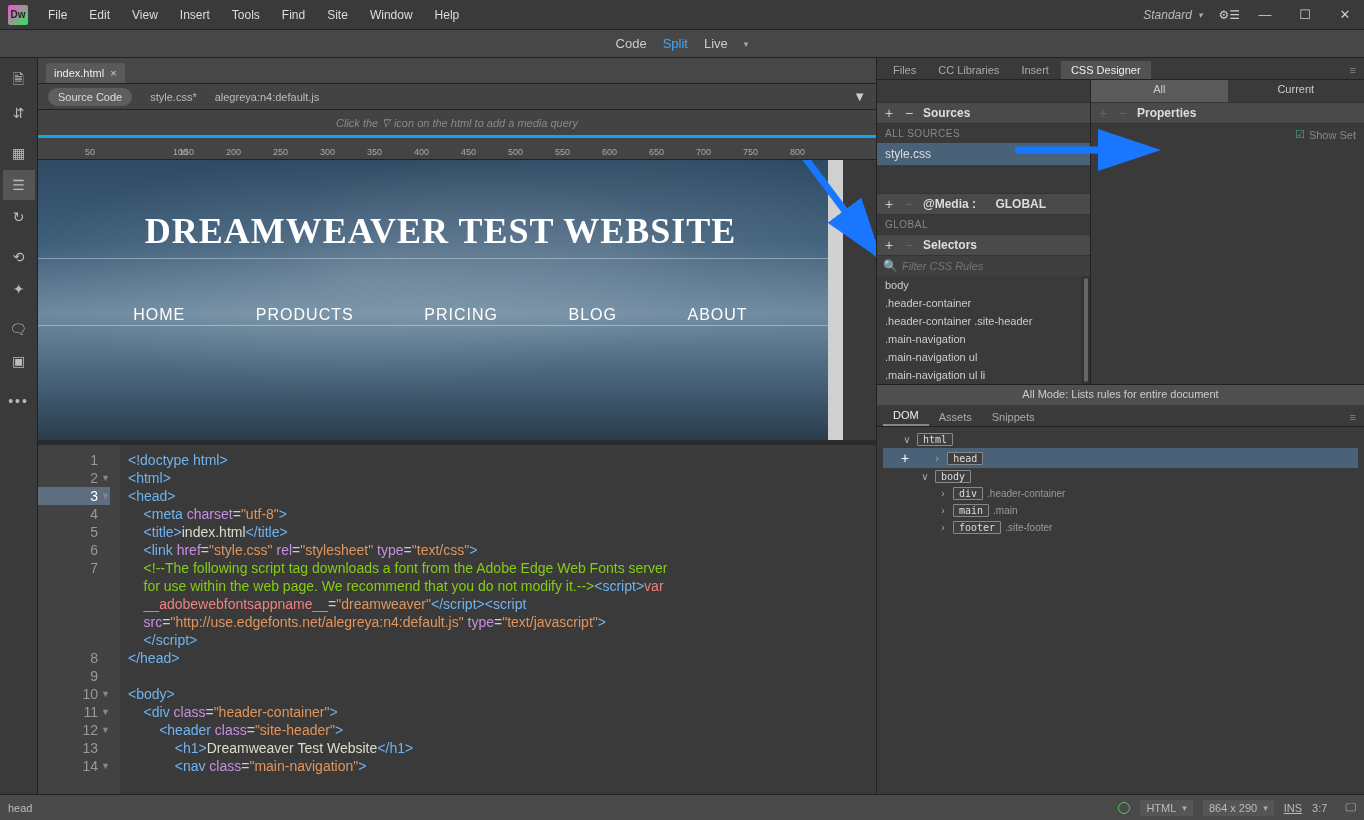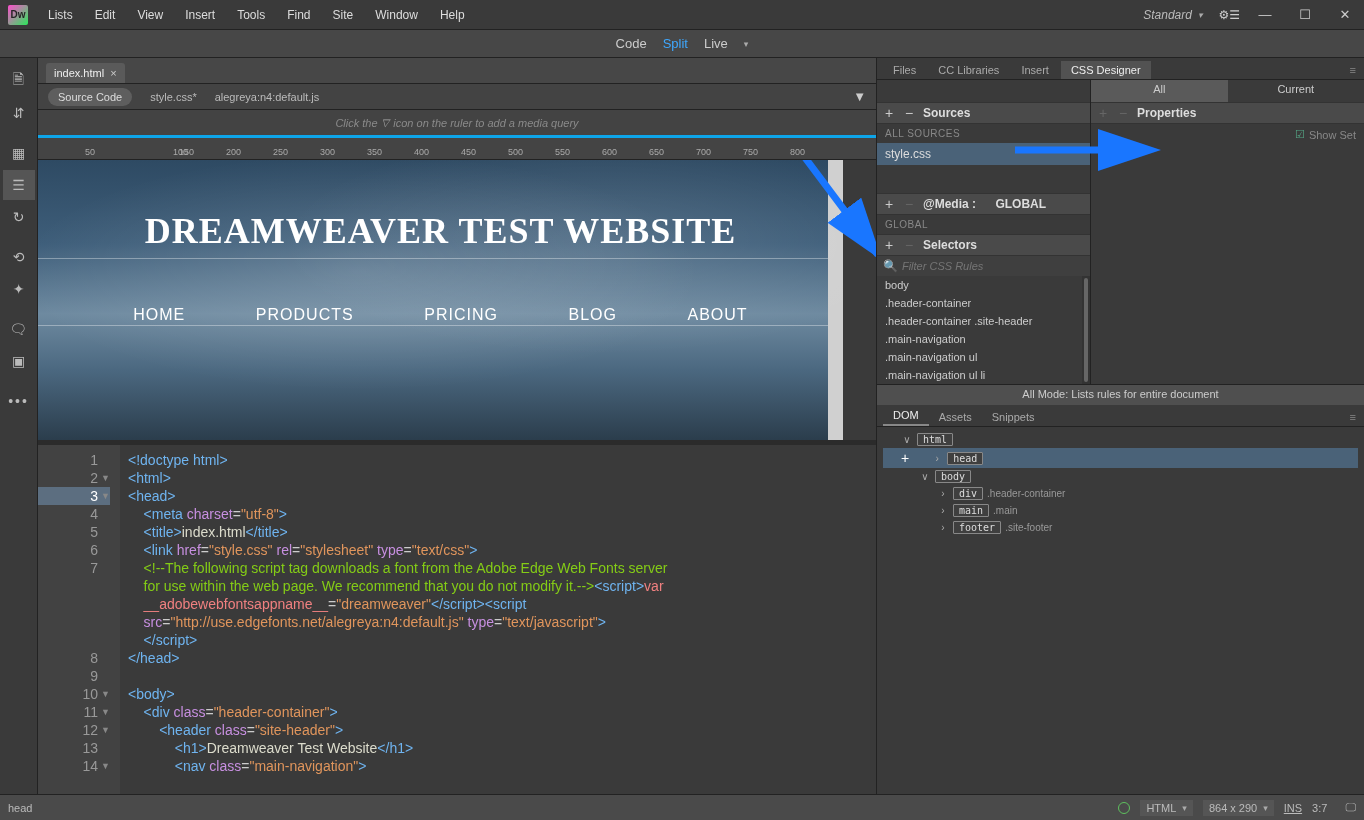--- a/index.html
+++ b/index.html
@@ -111,21 +111,21 @@
 
 .arrow-annot { position:absolute; pointer-events:none; z-index:20;}
 .arrow-annot svg { overflow:visible; }
 </style>
 </head>
 <body>
 
 <div class="titlebar">
   <div class="logo">Dw</div>
   <div class="menubar" id="menubar">
-      <span class="menu-item">Lists</span>
+      <span class="menu-item">File</span>
       <span class="menu-item">Edit</span>
       <span class="menu-item">View</span>
       <span class="menu-item">Insert</span>
       <span class="menu-item">Tools</span>
       <span class="menu-item">Find</span>
       <span class="menu-item">Site</span>
       <span class="menu-item">Window</span>
       <span class="menu-item">Help</span>
     </div>
   <div class="titlebar-right">
@@ -175,21 +175,21 @@
     </div>
     <div class="subfile-row">
       <span class="pill">Source Code</span>
       <span class="subfile">style.css*</span>
       <span class="subfile">alegreya:n4:default.js</span>
       <span class="filter-icon">▼</span>
     </div>
     <div class="media-bar">
       <span>Click the</span>
       <span class="tri">▽</span>
-      <span>icon on the ruler to add a media query</span>
+      <span>icon on the html to add a media query</span>
     </div>
     <div class="ruler" id="ruler">
         <div class="ruler-tick" style="left: 47px;">50</div>
         <div class="ruler-tick" style="left: 94px; margin-left: 41px;">100</div>
         <div class="ruler-tick" style="left: 141px;">150</div>
         <div class="ruler-tick" style="left: 188px;">200</div>
         <div class="ruler-tick" style="left: 235px;">250</div>
         <div class="ruler-tick" style="left: 282px;">300</div>
         <div class="ruler-tick" style="left: 329px;">350</div>
         <div class="ruler-tick" style="left: 376px;">400</div>

